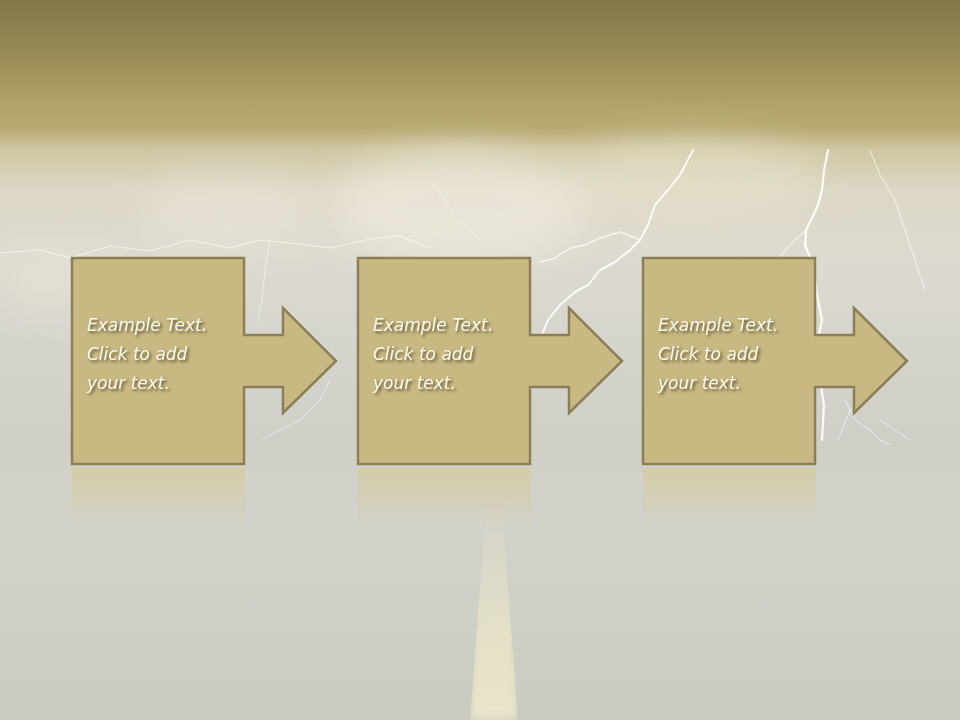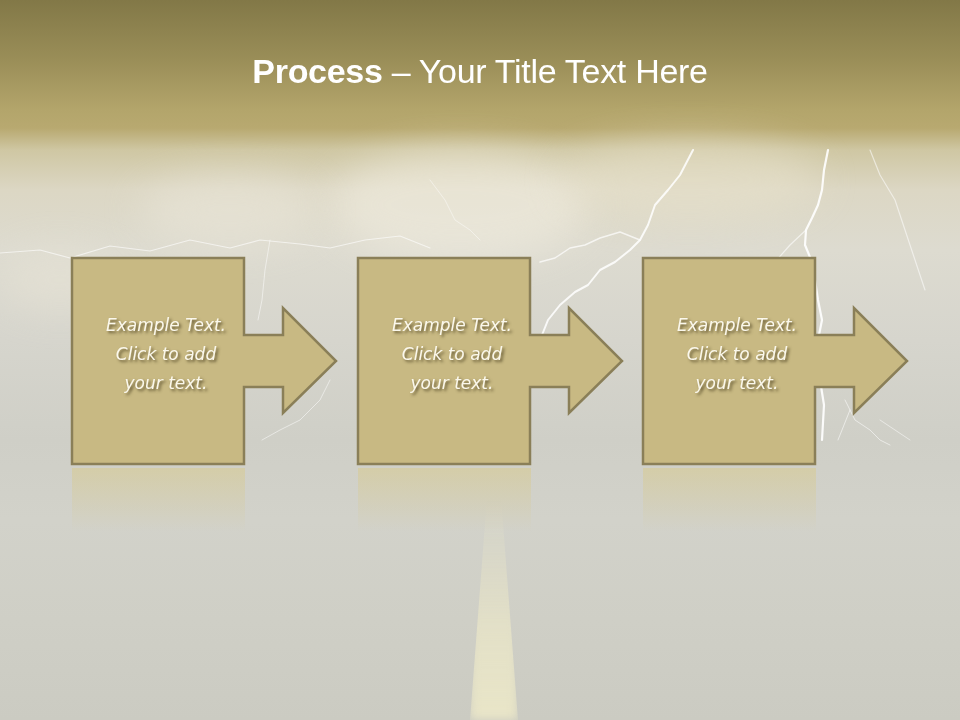--- a/index.html
+++ b/index.html
@@ -23,23 +23,23 @@
     .bolts { position: absolute; left: 0; top: 0; width: 960px; height: 720px; }
     .title {
       position: absolute; left: 0; top: 52px; width: 960px; text-align: center;
       font-family: "Liberation Sans", sans-serif; font-size: 34px; color: #ffffff; white-space: nowrap;
       letter-spacing: -0.3px;
     }
     .title .bold { font-weight: bold; }
     .step { position: absolute; top: 257px; width: 340px; height: 280px; }
     .step svg { position: absolute; left: 0; top: 0; overflow: visible; }
     .step-text {
-      position: absolute; left: 0; top: 54px; width: 174px; text-align: center;
+      position: absolute; left: 16px; top: 54px; width: 174px; text-align: left;
       font-family: "DejaVu Sans", sans-serif; font-style: italic; font-size: 17px; line-height: 29px;
-      color: #fbf8ec; text-shadow: 2px 2px 3px rgba(60,50,20,.75); padding-left: 8px;
+      color: #fbf8ec; text-shadow: 2px 2px 3px rgba(60,50,20,.75);
     }
     .step-text span { display: block; }
   </style>
 </head>
 <body>
 
 <div class="slide">
   <div class="cloud c1"></div>
   <div class="cloud c2"></div>
   <div class="cloud c3"></div>
@@ -56,23 +56,20 @@
       <polyline stroke-width="1" opacity=".55" points="845,400 855,420 870,430 880,440 890,445"></polyline>
       <polyline stroke-width="1" opacity=".55" points="850,410 842,430 838,440"></polyline>
       <polyline stroke-width="1" opacity=".5" points="880,420 895,430 910,440"></polyline>
       <polyline stroke-width="1.2" opacity=".6" points="0,253 40,250 70,258 110,246 150,251 190,240 230,248 260,240 300,244 330,248 365,240 400,236 430,248"></polyline>
       <polyline stroke-width="1" opacity=".5" points="270,240 265,270 262,300 258,320"></polyline>
       <polyline stroke-width="1" opacity=".45" points="430,180 445,200 455,220 470,230 480,240"></polyline>
       <polyline stroke-width="1" opacity=".5" points="330,380 320,400 300,420 280,430 262,440"></polyline>
     </g>
   </svg>
 
-  <div class="title">
-    <span class="bold">Process</span><span> – Your Title Text Here</span>
-  </div>
 
   <div class="step" style="left:71px;">
     <svg width="340" height="280">
       <defs>
         <linearGradient id="refl1" x1="0" y1="0" x2="0" y2="1">
           <stop offset="0" stop-color="#d6cc9e" stop-opacity=".75"></stop>
           <stop offset="1" stop-color="#d6cc9e" stop-opacity="0"></stop>
         </linearGradient>
       </defs>
       <rect x="1" y="211" width="173" height="64" fill="url(#refl1)"></rect>

